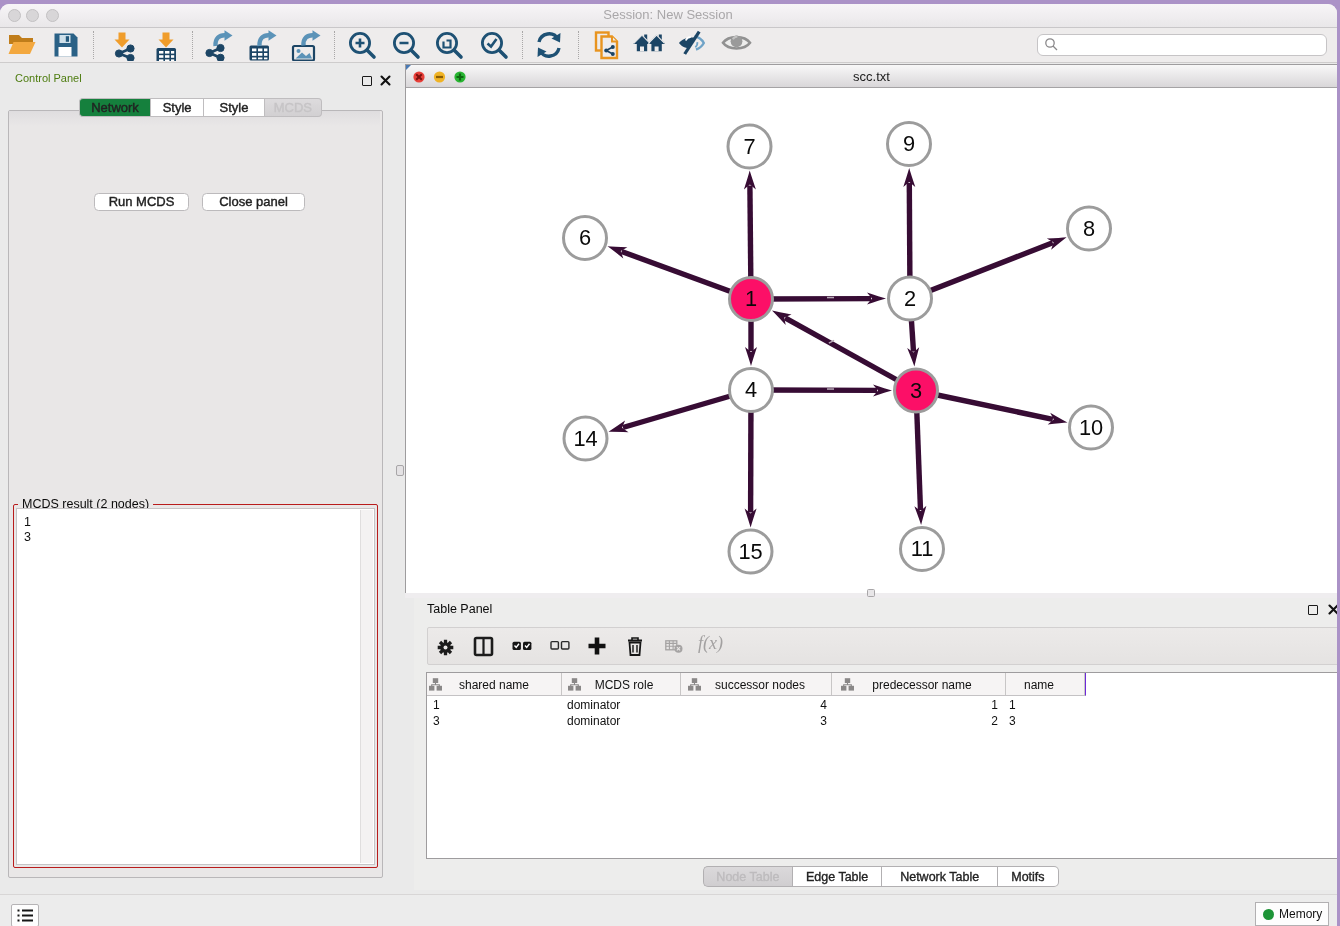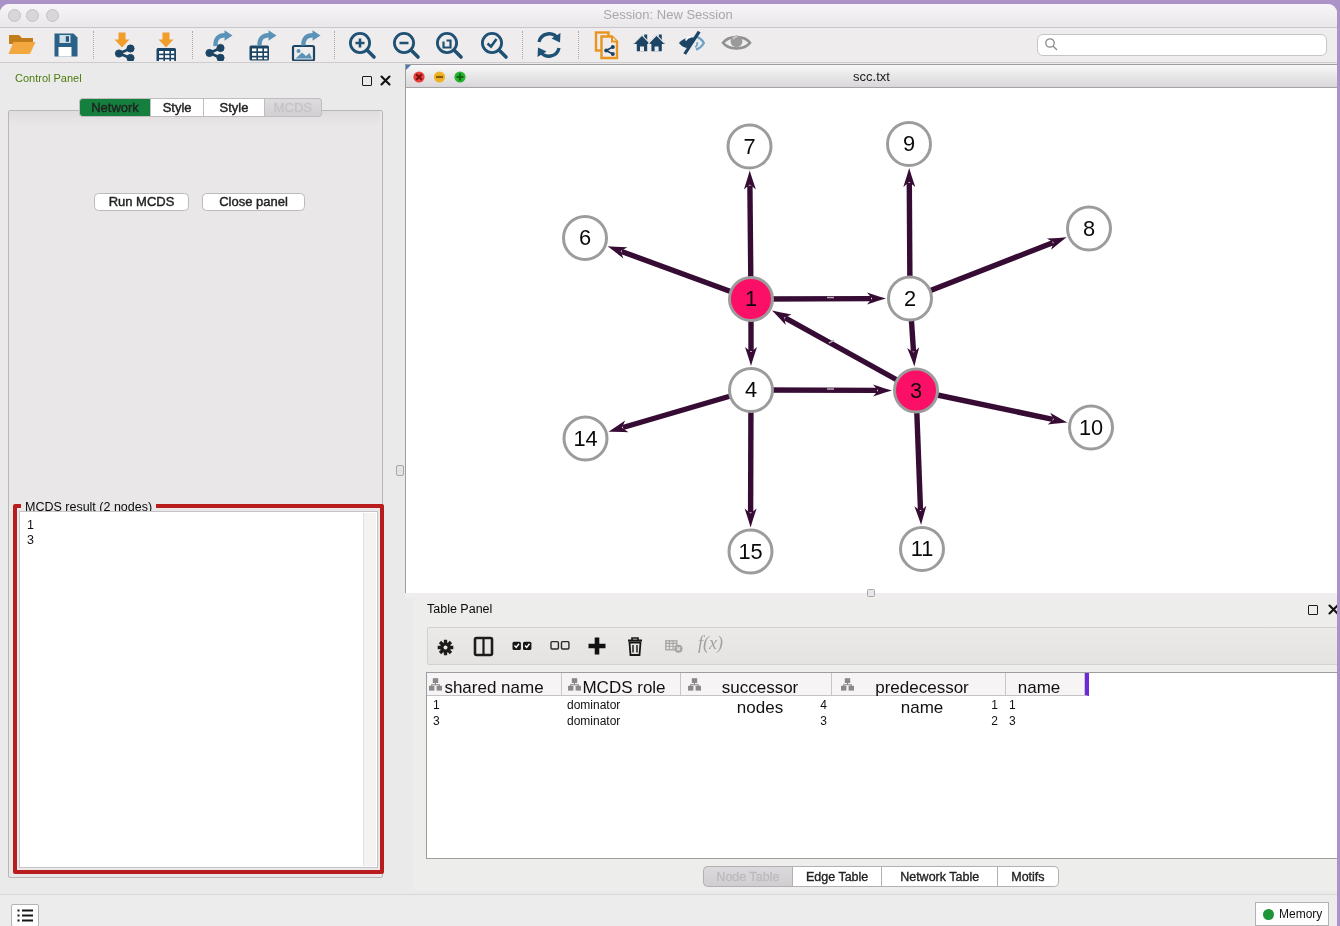--- a/index.html
+++ b/index.html
@@ -175,21 +175,21 @@
     <div class="abs" style="left:8px;top:47px;width:373px;height:766px;border:1px solid #b9b7b9;background:#e9e7e7;border-radius:2px"></div>
     <div class="abs" style="left:9px;top:48px;width:371px;height:15px;background:linear-gradient(#dfdddf,#e9e7e7)"></div>
     <div class="abs" style="left:79px;top:35px;width:243px;height:19px;display:flex;font-size:13px;-webkit-text-stroke:0.4px #222;color:#222;">
       <div style="flex:1.18;background:#15803d;border:1px solid #bfbdbf;border-right:none;border-radius:4px 0 0 4px;display:flex;align-items:center;justify-content:center;">Network</div>
       <div style="flex:0.88;background:#fff;border:1px solid #bfbdbf;border-right:none;display:flex;align-items:center;justify-content:center;">Style</div>
       <div style="flex:1.0;background:#fff;border:1px solid #bfbdbf;display:flex;align-items:center;justify-content:center;">Style</div>
       <div style="flex:0.95;background:linear-gradient(#dddbdd,#d2d0d2);border:1px solid #bfbdbf;border-left:none;border-radius:0 4px 4px 0;display:flex;align-items:center;justify-content:center;color:#c6c4c6;-webkit-text-stroke:0.4px #c6c4c6;">MCDS</div>
     </div>
     <div class="abs" style="left:94px;top:130px;width:93px;height:16px;background:#fff;border:1px solid #bcbabc;border-radius:4.5px;font-size:13px;-webkit-text-stroke:0.4px #222;text-align:center;line-height:16px;color:#222;">Run MCDS</div>
     <div class="abs" style="left:202px;top:130px;width:101px;height:16px;background:#fff;border:1px solid #bcbabc;border-radius:4.5px;font-size:13px;-webkit-text-stroke:0.4px #222;text-align:center;line-height:16px;color:#222;">Close panel</div>
-    <div class="abs" style="left:13px;top:441px;width:363px;height:362px;border:4px solid #b91c1c;border-radius:2px;">
+    <div class="abs" style="left:13px;top:441px;width:363px;height:362px;border:1px solid #b91c1c;border-radius:2px;">
       <div style="position:absolute;left:4px;top:-8px;background:#e9e7e7;padding:0 4px;font-size:12.5px;color:#0a0a0a;">MCDS result (2 nodes)</div>
       <div style="position:absolute;left:2px;top:3px;right:2px;bottom:2px;background:#fff;border:1px solid #c6c4c6;">
         <div style="position:absolute;right:1px;top:1px;bottom:1px;width:12px;background:#f4f2f2;border-left:1px solid #e0dede;"></div>
         <div style="padding:6px 0 0 7px;font-size:12.5px;line-height:14.5px;color:#111;">1<br>3</div>
       </div>
     </div>
 
     <div class="abs" style="left:396px;top:402px;width:6px;height:9px;border:1px solid #a8a6a8;border-radius:2px;background:#e4e2e4"></div>
 
     <div class="abs" style="left:405px;top:1px;width:931px;height:528px;border:1px solid #9e9c9e;border-right:none;background:#fff;">
@@ -302,21 +302,21 @@
           </svg>
         <svg style="position:absolute;left:237px;top:12px" width="18" height="13" viewBox="0 0 18 13">
             <rect x="0.8" y="0.8" width="11" height="9" fill="none" stroke="#a5a3a3" stroke-width="1.3"></rect>
             <path d="M0.8 3.4 h11 M0.8 6.2 h11 M4.4 0.8 v9 M8.1 0.8 v9" stroke="#a5a3a3" stroke-width="1.1"></path>
             <circle cx="13.5" cy="8.7" r="4" fill="#a5a3a3"></circle>
             <path d="M11.9 7.1 l3.2 3.2 M15.1 7.1 l-3.2 3.2" stroke="#e9e7e6" stroke-width="1.1"></path>
           </svg>
         <div style="position:absolute;left:270px;top:5px;font-family:'Liberation Serif',serif;font-style:italic;font-size:18px;color:#a3a1a1;">f(x)</div>
         </div>
       <div style="position:absolute;left:12px;top:74px;width:911px;height:185px;background:#fff;border:1px solid #9e9c9e;">
-        <div style="position:absolute;left:0;top:0;width:658px;height:22px;background:#f6f4f4;border-bottom:1px solid #c4c2c4;border-right:4px solid #6d28d9;font-size:17px;color:#111;">
+        <div style="position:absolute;left:0;top:0;width:658px;height:22px;background:#f6f4f4;border-bottom:1px solid #c4c2c4;border-right:1px solid #6d28d9;font-size:12px;color:#111;">
           <div style="position:absolute;left:133.5px;top:0;height:22px;border-left:1px solid #c8c6c6"></div>
           <div style="position:absolute;left:253.4px;top:0;height:22px;border-left:1px solid #c8c6c6"></div>
           <div style="position:absolute;left:404px;top:0;height:22px;border-left:1px solid #c8c6c6"></div>
           <div style="position:absolute;left:577.6px;top:0;height:22px;border-left:1px solid #c8c6c6"></div>
           <div style="position:absolute;left:656.7px;top:0;height:22px;border-left:1px solid #c8c6c6"></div>
           <svg style="position:absolute;left:2px;top:5px" width="13" height="13" viewBox="0 0 13 13">
               <g fill="none" stroke="#8a8888" stroke-width="1.6">
                 <rect x="4.6" y="1" width="3.8" height="3.2" fill="#8a8888"></rect>
                 <rect x="0.8" y="8.6" width="3.8" height="3.2" fill="#8a8888"></rect>
                 <rect x="8.4" y="8.6" width="3.8" height="3.2" fill="#8a8888"></rect>

